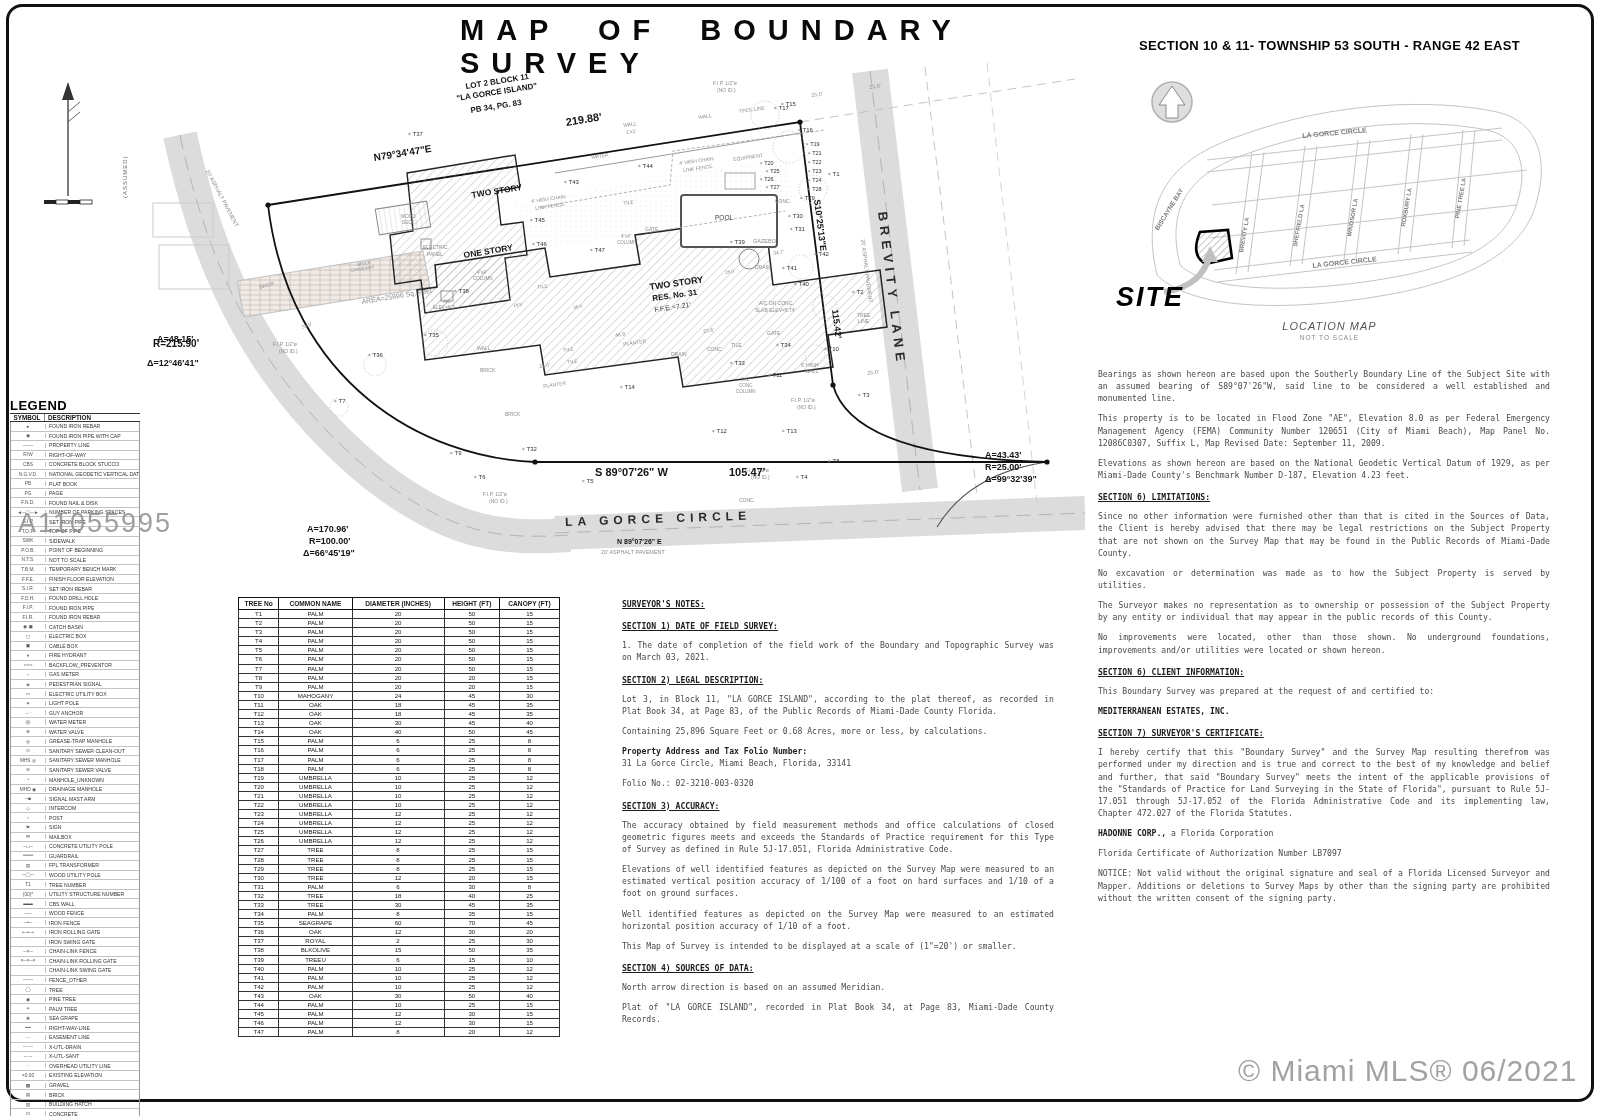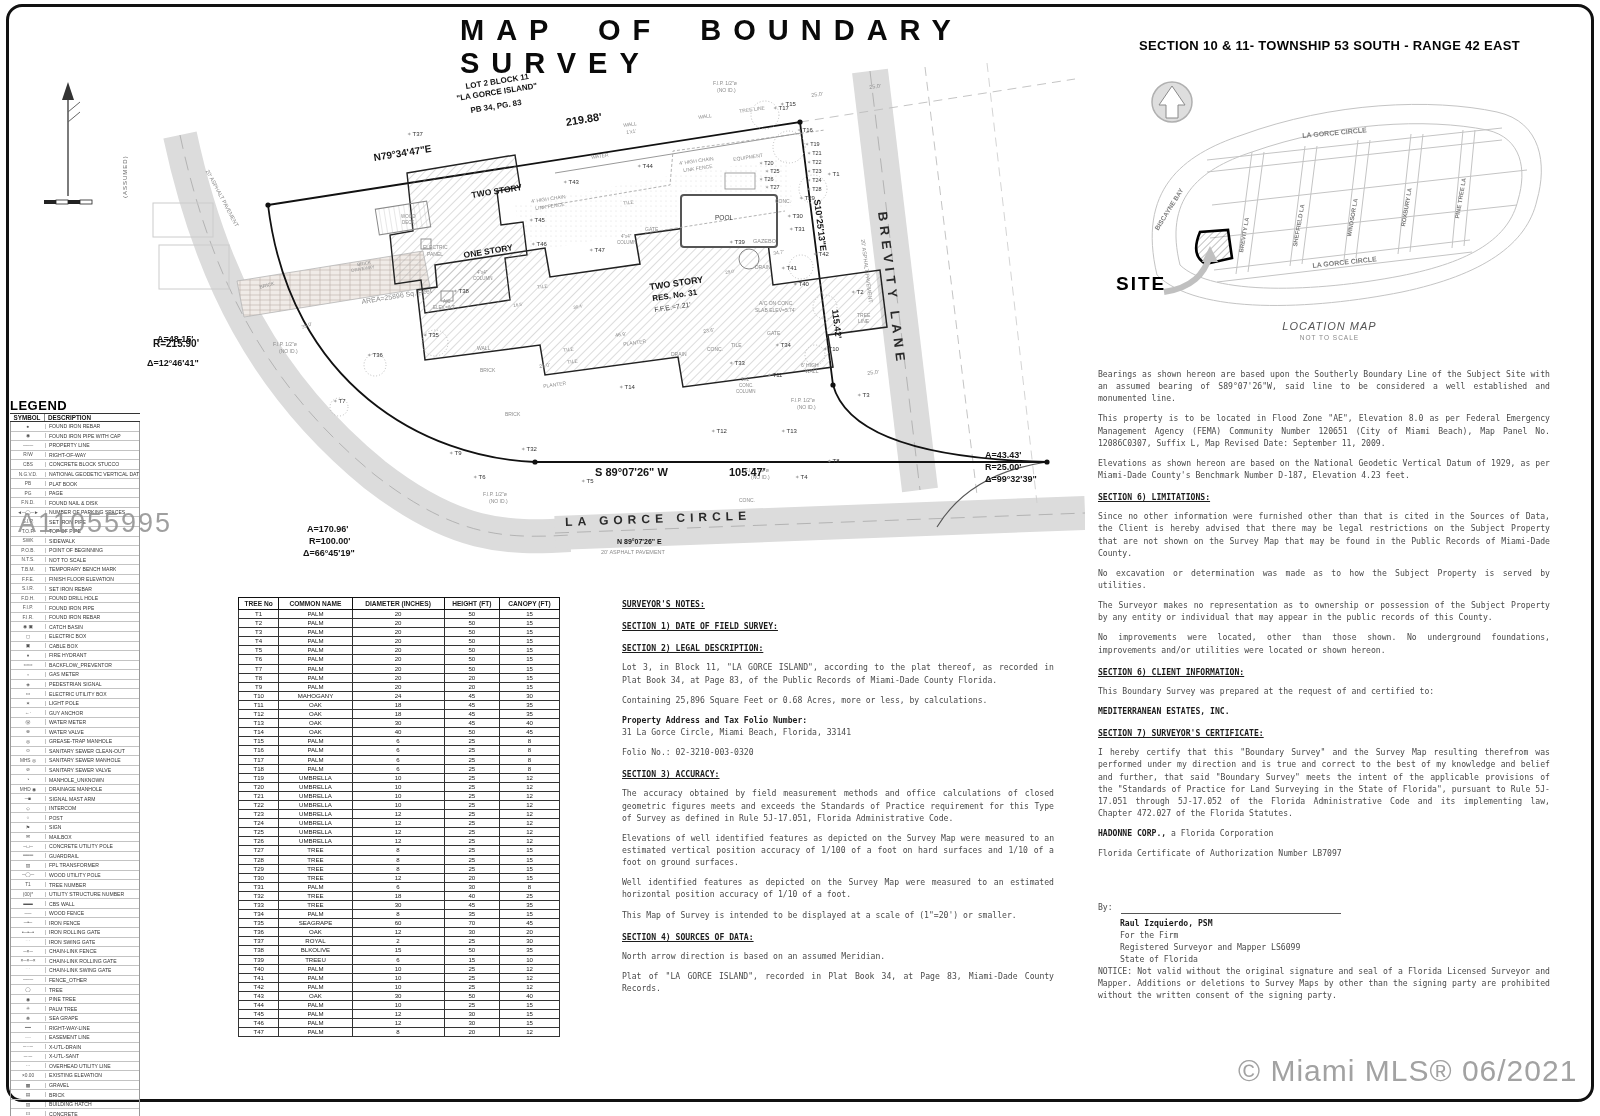--- a/index.html
+++ b/index.html
@@ -964,20 +964,21 @@
           <td>20</td>
           <td>12</td>
         </tr>
       </tbody>
   </table>
 </div>
 
 <div class="midnotes notes">
     <div class="nh">SURVEYOR'S NOTES:</div>
     <div class="nh">SECTION 1) DATE OF FIELD SURVEY:</div>
+    <div class="np">1. The date of completion of the field work of the Boundary and Topographic Survey was on March 03, 2021.</div>
     <div class="nh">SECTION 2) LEGAL DESCRIPTION:</div>
     <div class="np">Lot 3, in Block 11, "LA GORCE ISLAND", according to the plat thereof, as recorded in Plat Book 34, at Page 83, of the Public Records of Miami-Dade County Florida.</div>
     <div class="np">Containing 25,896 Square Feet or 0.68 Acres, more or less, by calculations.</div>
     <div class="nb">Property Address and Tax Folio Number:</div>
     <div class="np">31 La Gorce Circle, Miami Beach, Florida, 33141</div>
     <div class="np">Folio No.: 02-3210-003-0320</div>
     <div class="nh">SECTION 3) ACCURACY:</div>
     <div class="np">The accuracy obtained by field measurement methods and office calculations of closed geometric figures meets and exceeds the Standards of Practice requirement for this Type of Survey as defined in Rule 5J-17.051, Florida Administrative Code.</div>
     <div class="np">Elevations of well identified features as depicted on the Survey Map were measured to an estimated vertical position accuracy of 1/100  of a foot on hard surfaces and 1/10 of a foot on ground surfaces.</div>
     <div class="np">Well identified features as depicted on the Survey Map were measured to an estimated horizontal position accuracy of 1/10 of a foot.</div>
@@ -1024,21 +1025,21 @@
     </svg>
     <div>
         <span class="ml street" style="left: 200px; top: 72px; font-size: 7px; transform: rotate(-5deg);">LA GORCE CIRCLE</span>
         <span class="ml street" style="left: 210px; top: 202px; font-size: 7px; transform: rotate(-6deg);">LA GORCE CIRCLE</span>
         <span class="ml street" style="left: 52px; top: 168px; font-size: 6.5px; transform: rotate(-58deg);">BISCAYNE BAY</span>
         <span class="ml street" style="left: 136px; top: 192px; font-size: 6px; transform: rotate(-80deg);">BREVITY LA</span>
         <span class="ml street" style="left: 190px; top: 186px; font-size: 6px; transform: rotate(-80deg);">SHEFFIELD LA</span>
         <span class="ml street" style="left: 244px; top: 176px; font-size: 6px; transform: rotate(-80deg);">WINDSOR LA</span>
         <span class="ml street" style="left: 298px; top: 166px; font-size: 6px; transform: rotate(-80deg);">ROXBURY LA</span>
         <span class="ml street" style="left: 352px; top: 158px; font-size: 6px; transform: rotate(-80deg);">PINE TREE LA</span>
-        <span class="ml site" style="left: 14px; top: 214px; font-size: 19px;">SITE</span>
+        <span class="ml site" style="left: 14px; top: 224px; font-size: 27px; font-style: italic;">SITE</span>
       </div>
   </div>
   <div class="loccap">LOCATION MAP</div>
   <div class="loccap2">NOT TO SCALE</div>
 </div>
 
 <div class="rightcol notes">
     <div class="np">Bearings as shown hereon are based upon the Southerly Boundary Line of the Subject Site with an assumed bearing of S89°07'26"W, said line to be considered a well established and monumented line.</div>
     <div class="np">This property is to be located in Flood Zone "AE", Elevation 8.0 as per Federal Emergency Management Agency (FEMA) Community Number 120651 (City of Miami Beach), Map Panel No. 12086C0307, Suffix L, Map Revised Date: September 11, 2009.</div>
     <div class="np">Elevations as shown hereon are based on the National Geodetic Vertical Datum of 1929, as per Miami-Dade County's Benchmark Number D-187, Elevation 4.23 feet.</div>
@@ -1047,28 +1048,16 @@
     <div class="np">No excavation or determination was made as to how the Subject Property is served by utilities.</div>
     <div class="np">The Surveyor makes no representation as to ownership or possession of the Subject Property by any entity or individual that may appear in the public records of this County.</div>
     <div class="np">No improvements were located, other than those shown. No underground foundations, improvements and/or utilities were located or shown hereon.</div>
     <div class="nh">SECTION 6) CLIENT INFORMATION:</div>
     <div class="np">This Boundary Survey was prepared at the request of and certified to:</div>
     <div class="nb">MEDITERRANEAN ESTATES, INC.</div>
     <div class="nh">SECTION 7) SURVEYOR'S CERTIFICATE:</div>
     <div class="np">I hereby certify that this "Boundary Survey" and the Survey Map resulting therefrom was performed under my direction and is true and correct to the best of my knowledge and belief and further, that said "Boundary Survey" meets the intent of the applicable provisions of the "Standards of Practice for Land Surveying in the State of Florida", pursuant to Rule 5J-17.051 through 5J-17.052 of the Florida Administrative Code and its implementing law, Chapter 472.027 of the Florida Statutes.</div>
     <div class="np"><b>HADONNE CORP.,</b> a Florida Corporation</div>
     <div class="np">Florida Certificate of Authorization Number LB7097</div>
-    <div class="sigblock">
-      <div class="sigline1">
-        <span class="sigby">By:</span>
-        <span class="sigrule"></span>
-      </div>
-      <div class="siginner">
-        <div class="sigvname">Raul Izquierdo, PSM</div>
-        <div class="sigl">For the Firm</div>
-        <div class="sigl">Registered Surveyor and Mapper LS6099</div>
-        <div class="sigl">State of Florida</div>
-      </div>
-    </div>
     <div class="np">NOTICE: Not valid without the original signature and seal of a Florida Licensed Surveyor and Mapper. Additions or deletions to Survey Maps by other than the signing party are prohibited without the written consent of the signing party.</div>
   </div>
 
 <div class="wm2">© Miami MLS® 06/2021</div>
 
 </body></html>

